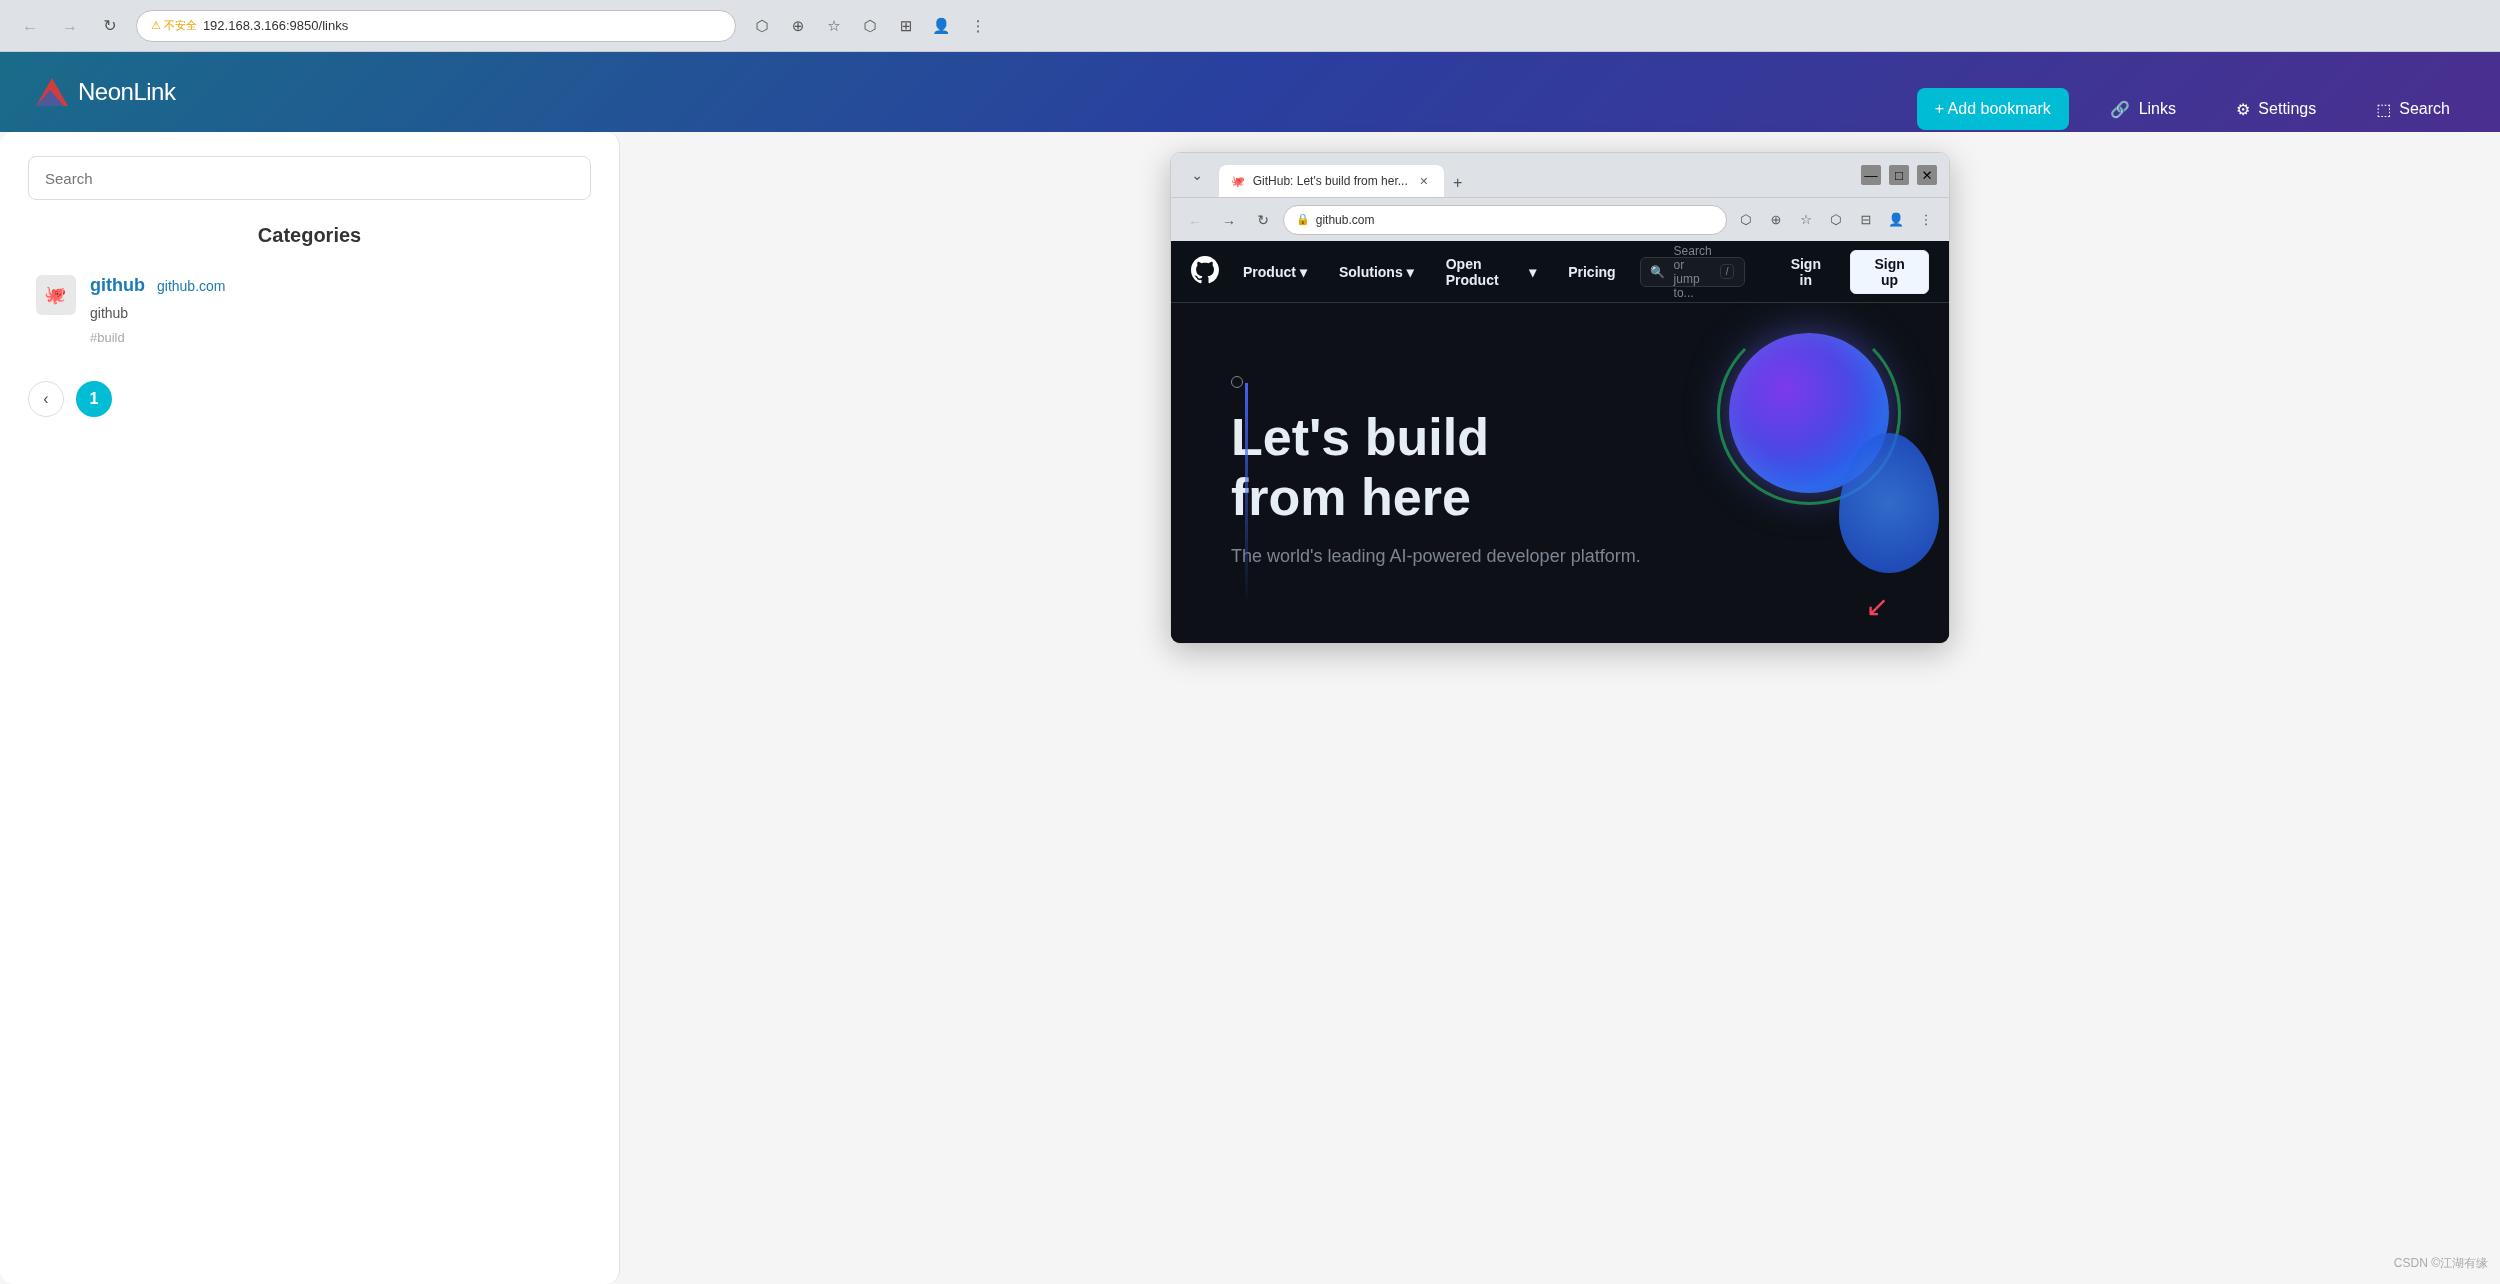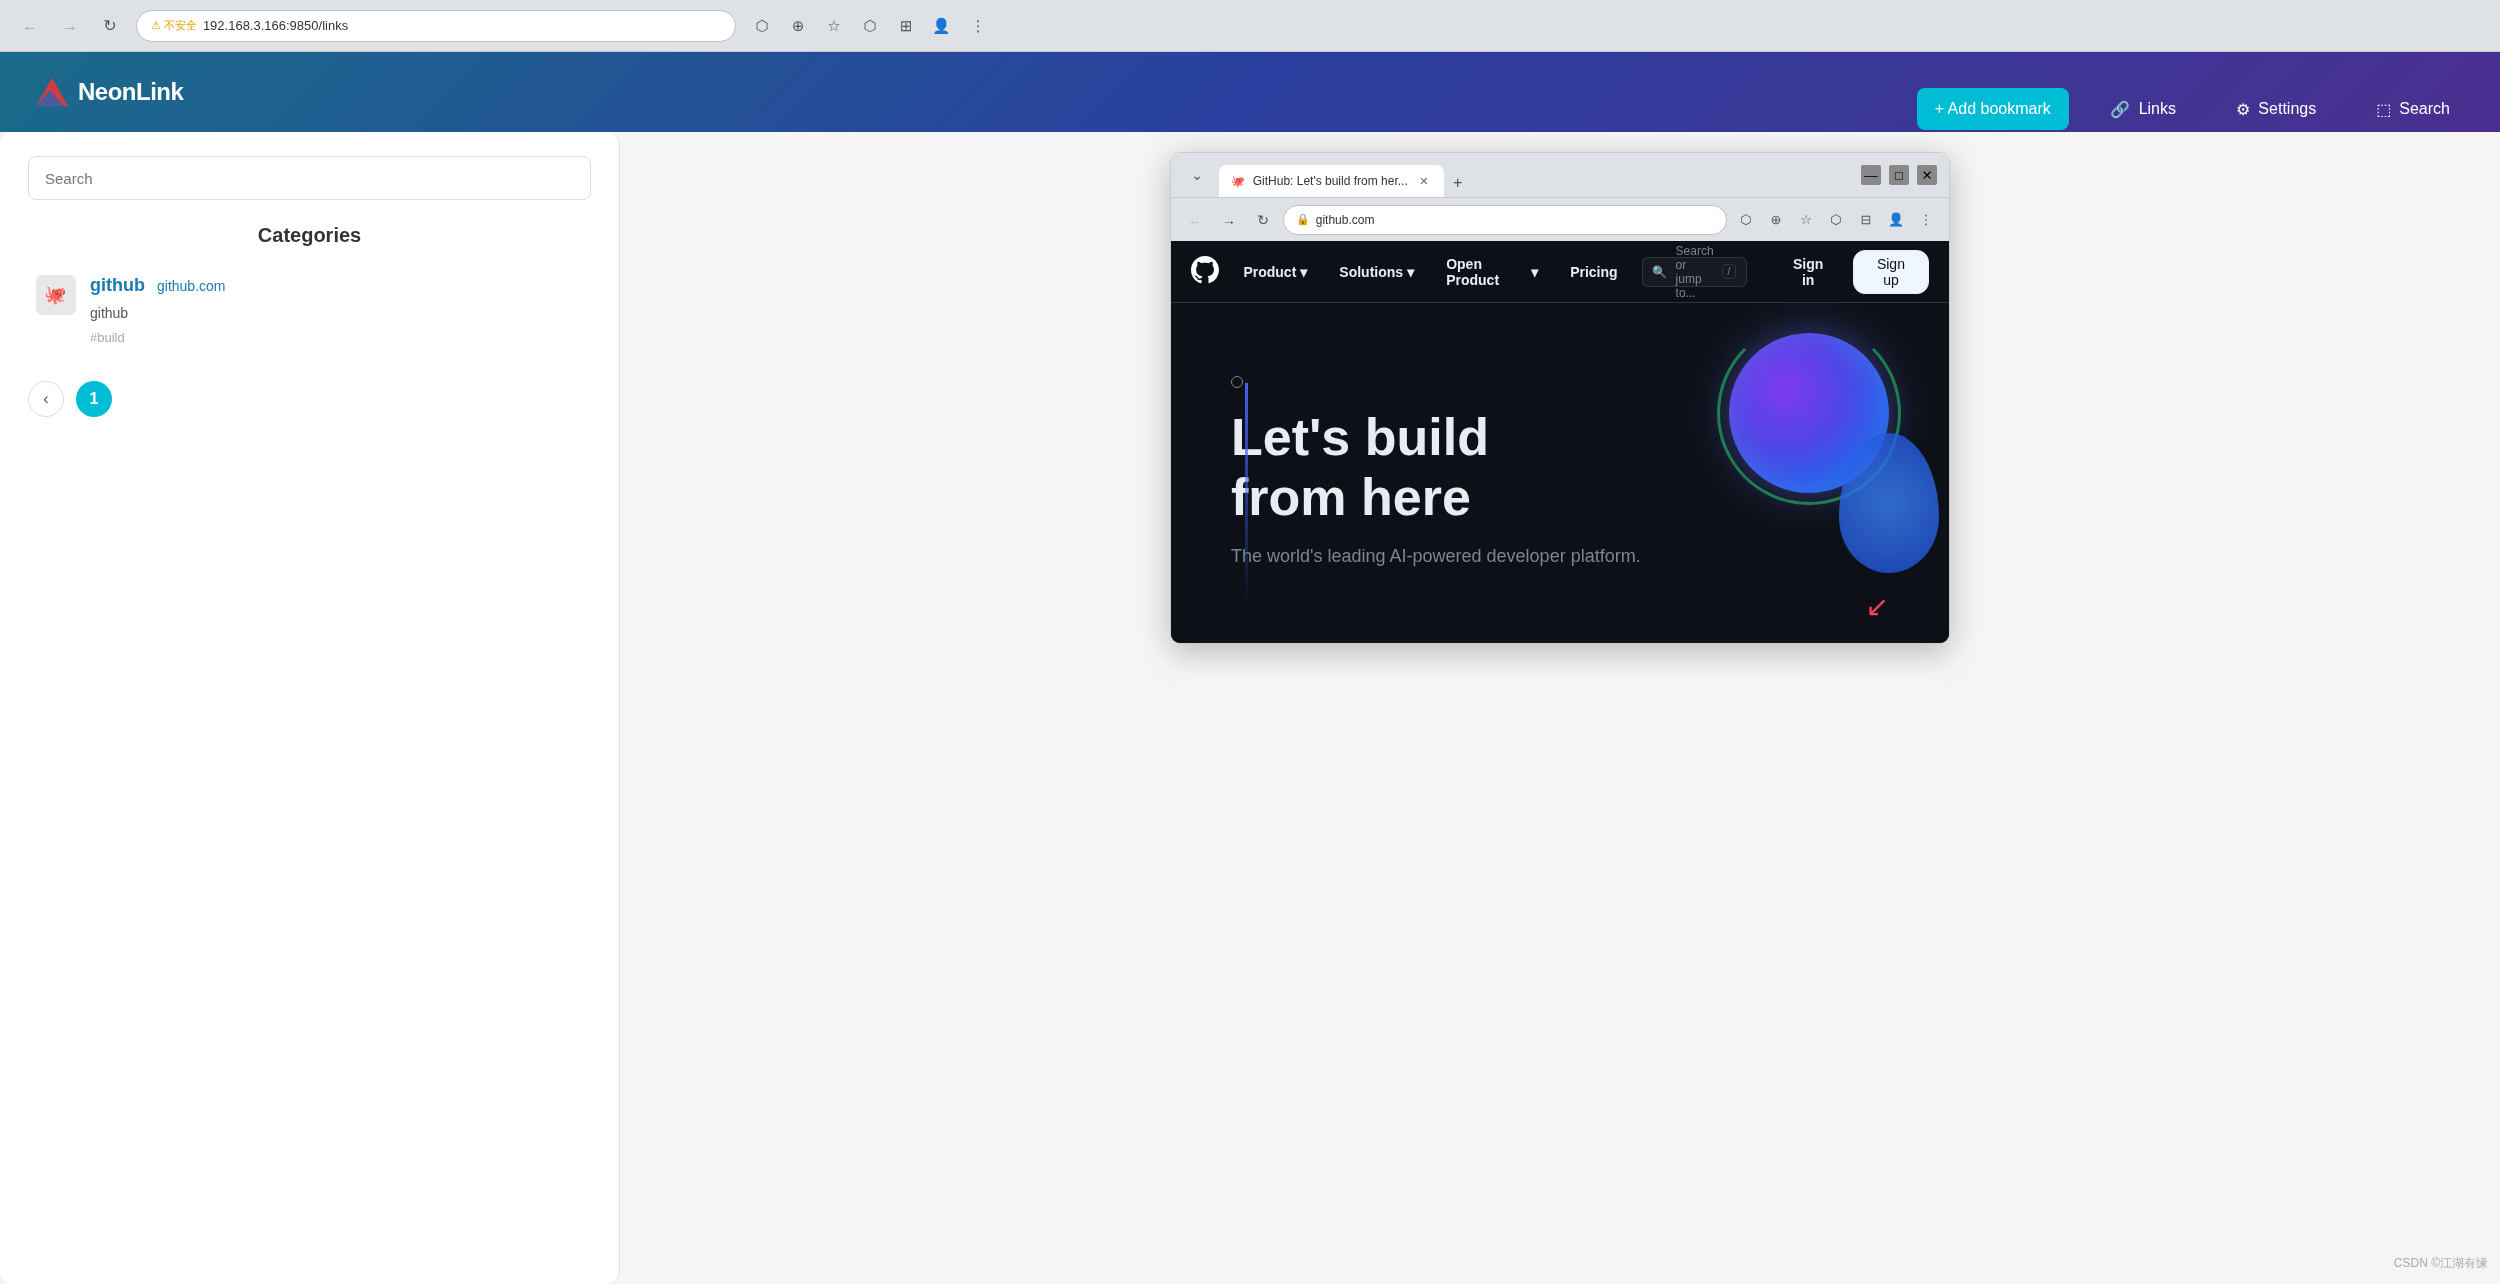--- a/index.html
+++ b/index.html
@@ -72,21 +72,21 @@
       display: flex; align-items: center; gap: 10px;
       cursor: pointer;
     }
     .app-logo-icon {
       width: 36px; height: 36px;
       position: relative;
     }
     .app-logo-text {
       color: white;
       font-size: 24px;
-      font-weight: 700;
+      font-weight: 400;
       letter-spacing: -0.5px;
     }
     .app-bar-spacer { flex: 1; }
     .app-bar-btn {
       height: 42px;
       border-radius: 8px;
       border: none;
       cursor: pointer;
       display: flex; align-items: center; gap: 8px;
       padding: 0 18px;
@@ -363,26 +363,26 @@
       font-size: 14px;
       font-weight: 600;
       cursor: pointer;
       padding: 4px 8px;
       background: transparent;
       border: none;
     }
     .gh-signup-btn {
       color: #0d1117;
       font-size: 14px;
-      font-weight: 400;
+      font-weight: 700;
       cursor: pointer;
       padding: 5px 16px;
       background: #f0f6ff;
       border: 1px solid #e6edf3;
-      border-radius: 12px;
+      border-radius: 6px;
     }
 
     
     .gh-hero {
       background: #0d1117;
       padding: 40px 60px;
       display: flex;
       align-items: center;
       min-height: 340px;
       position: relative;

